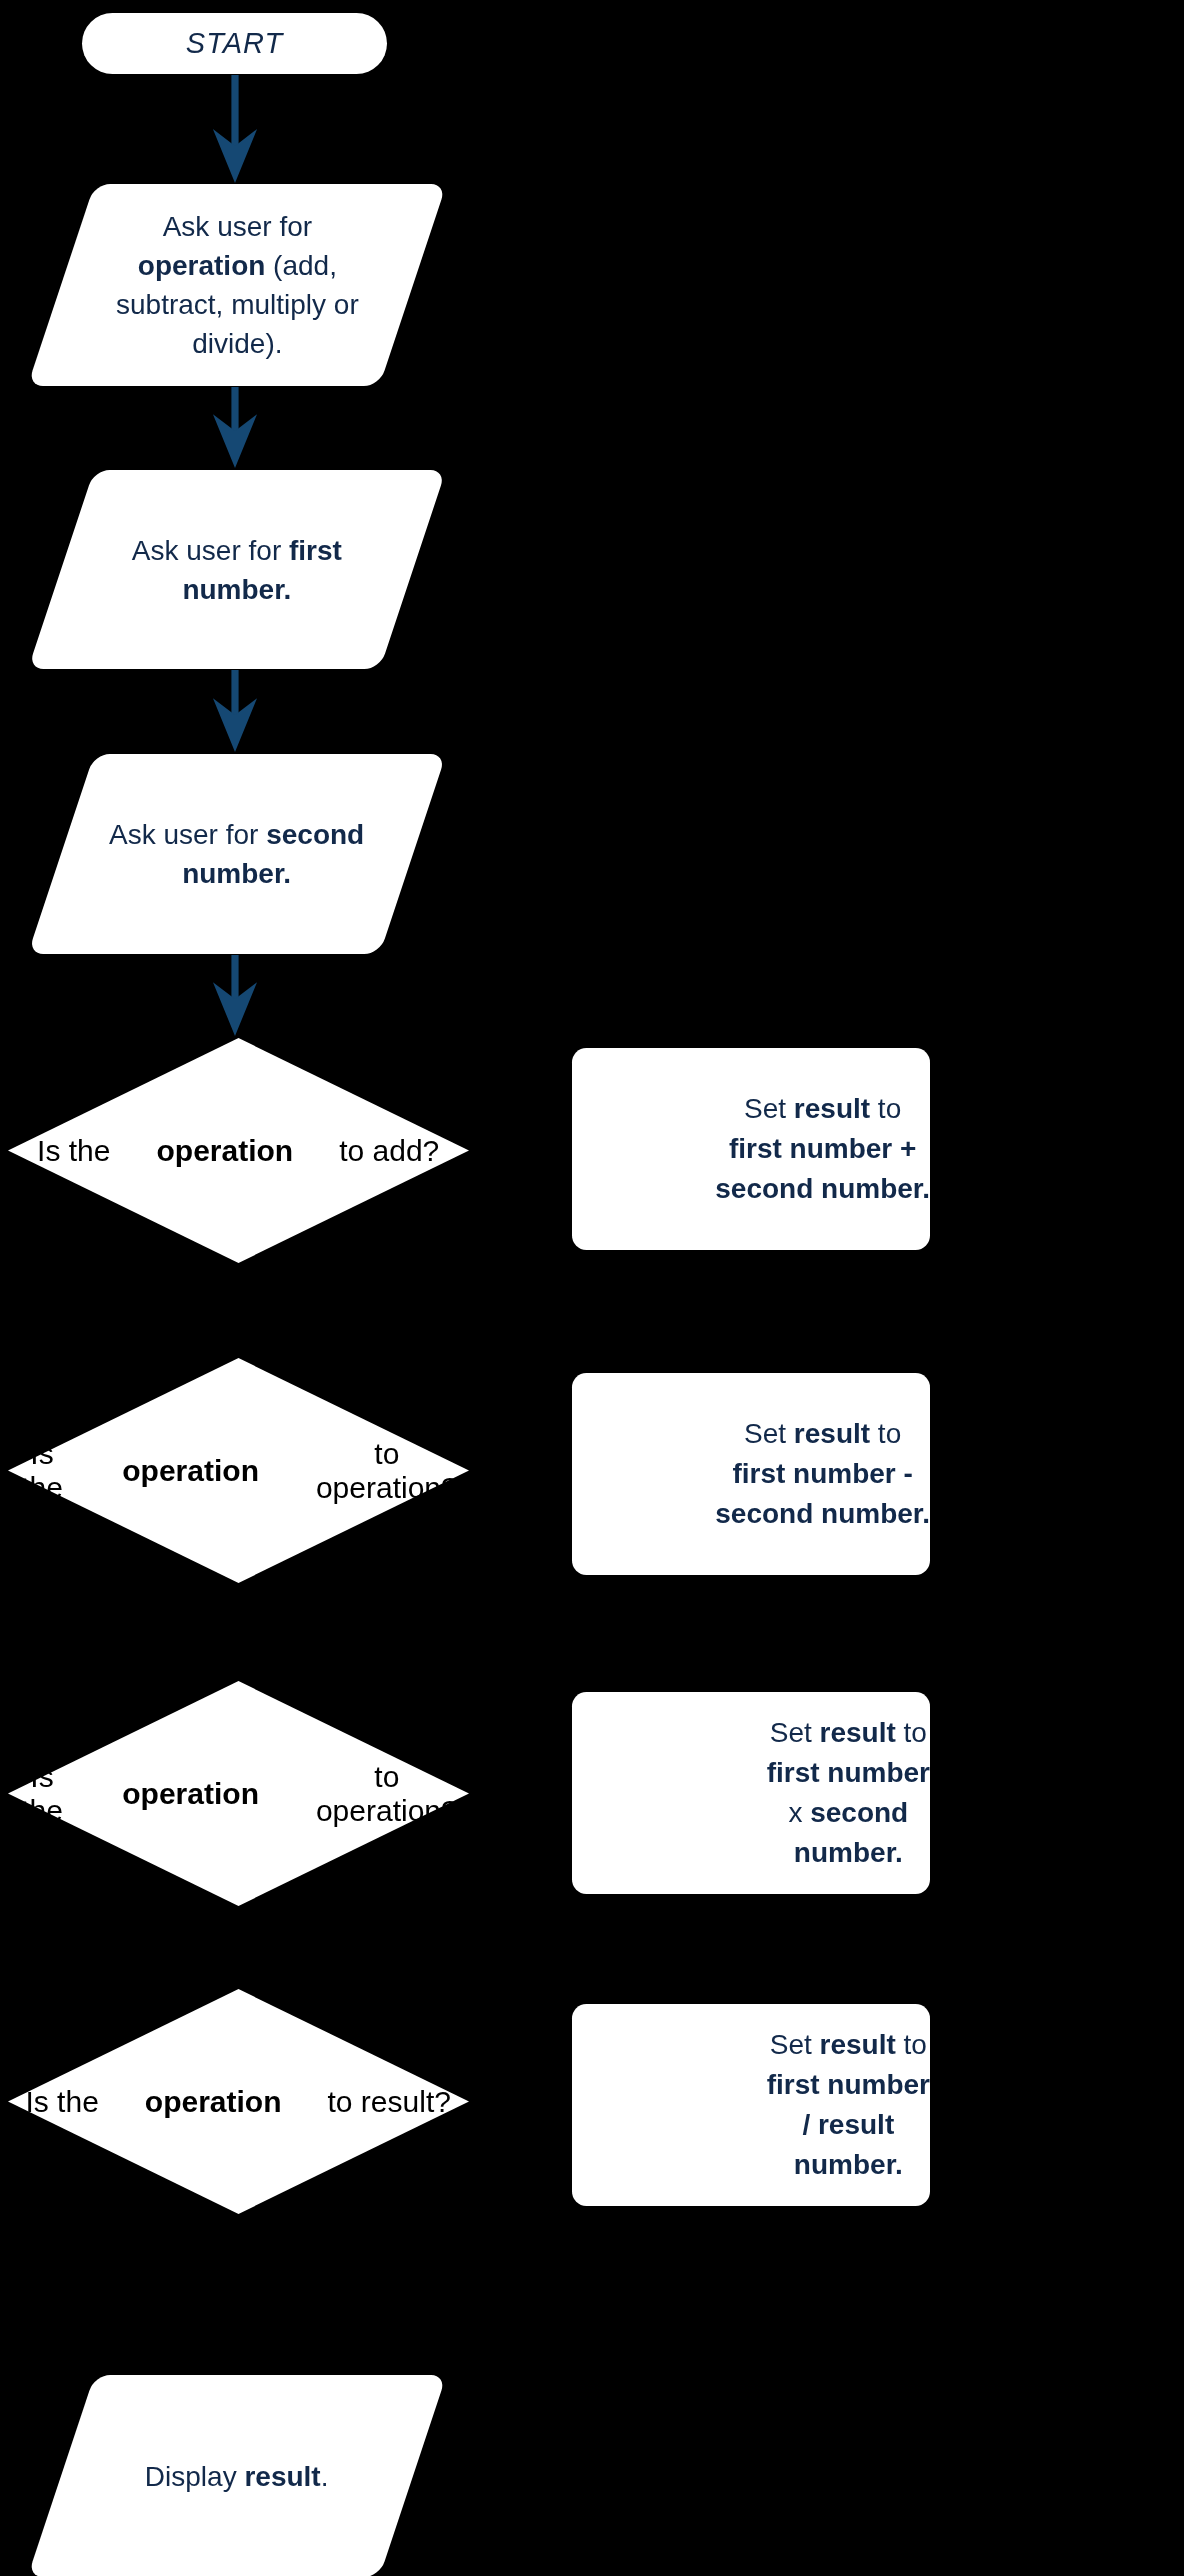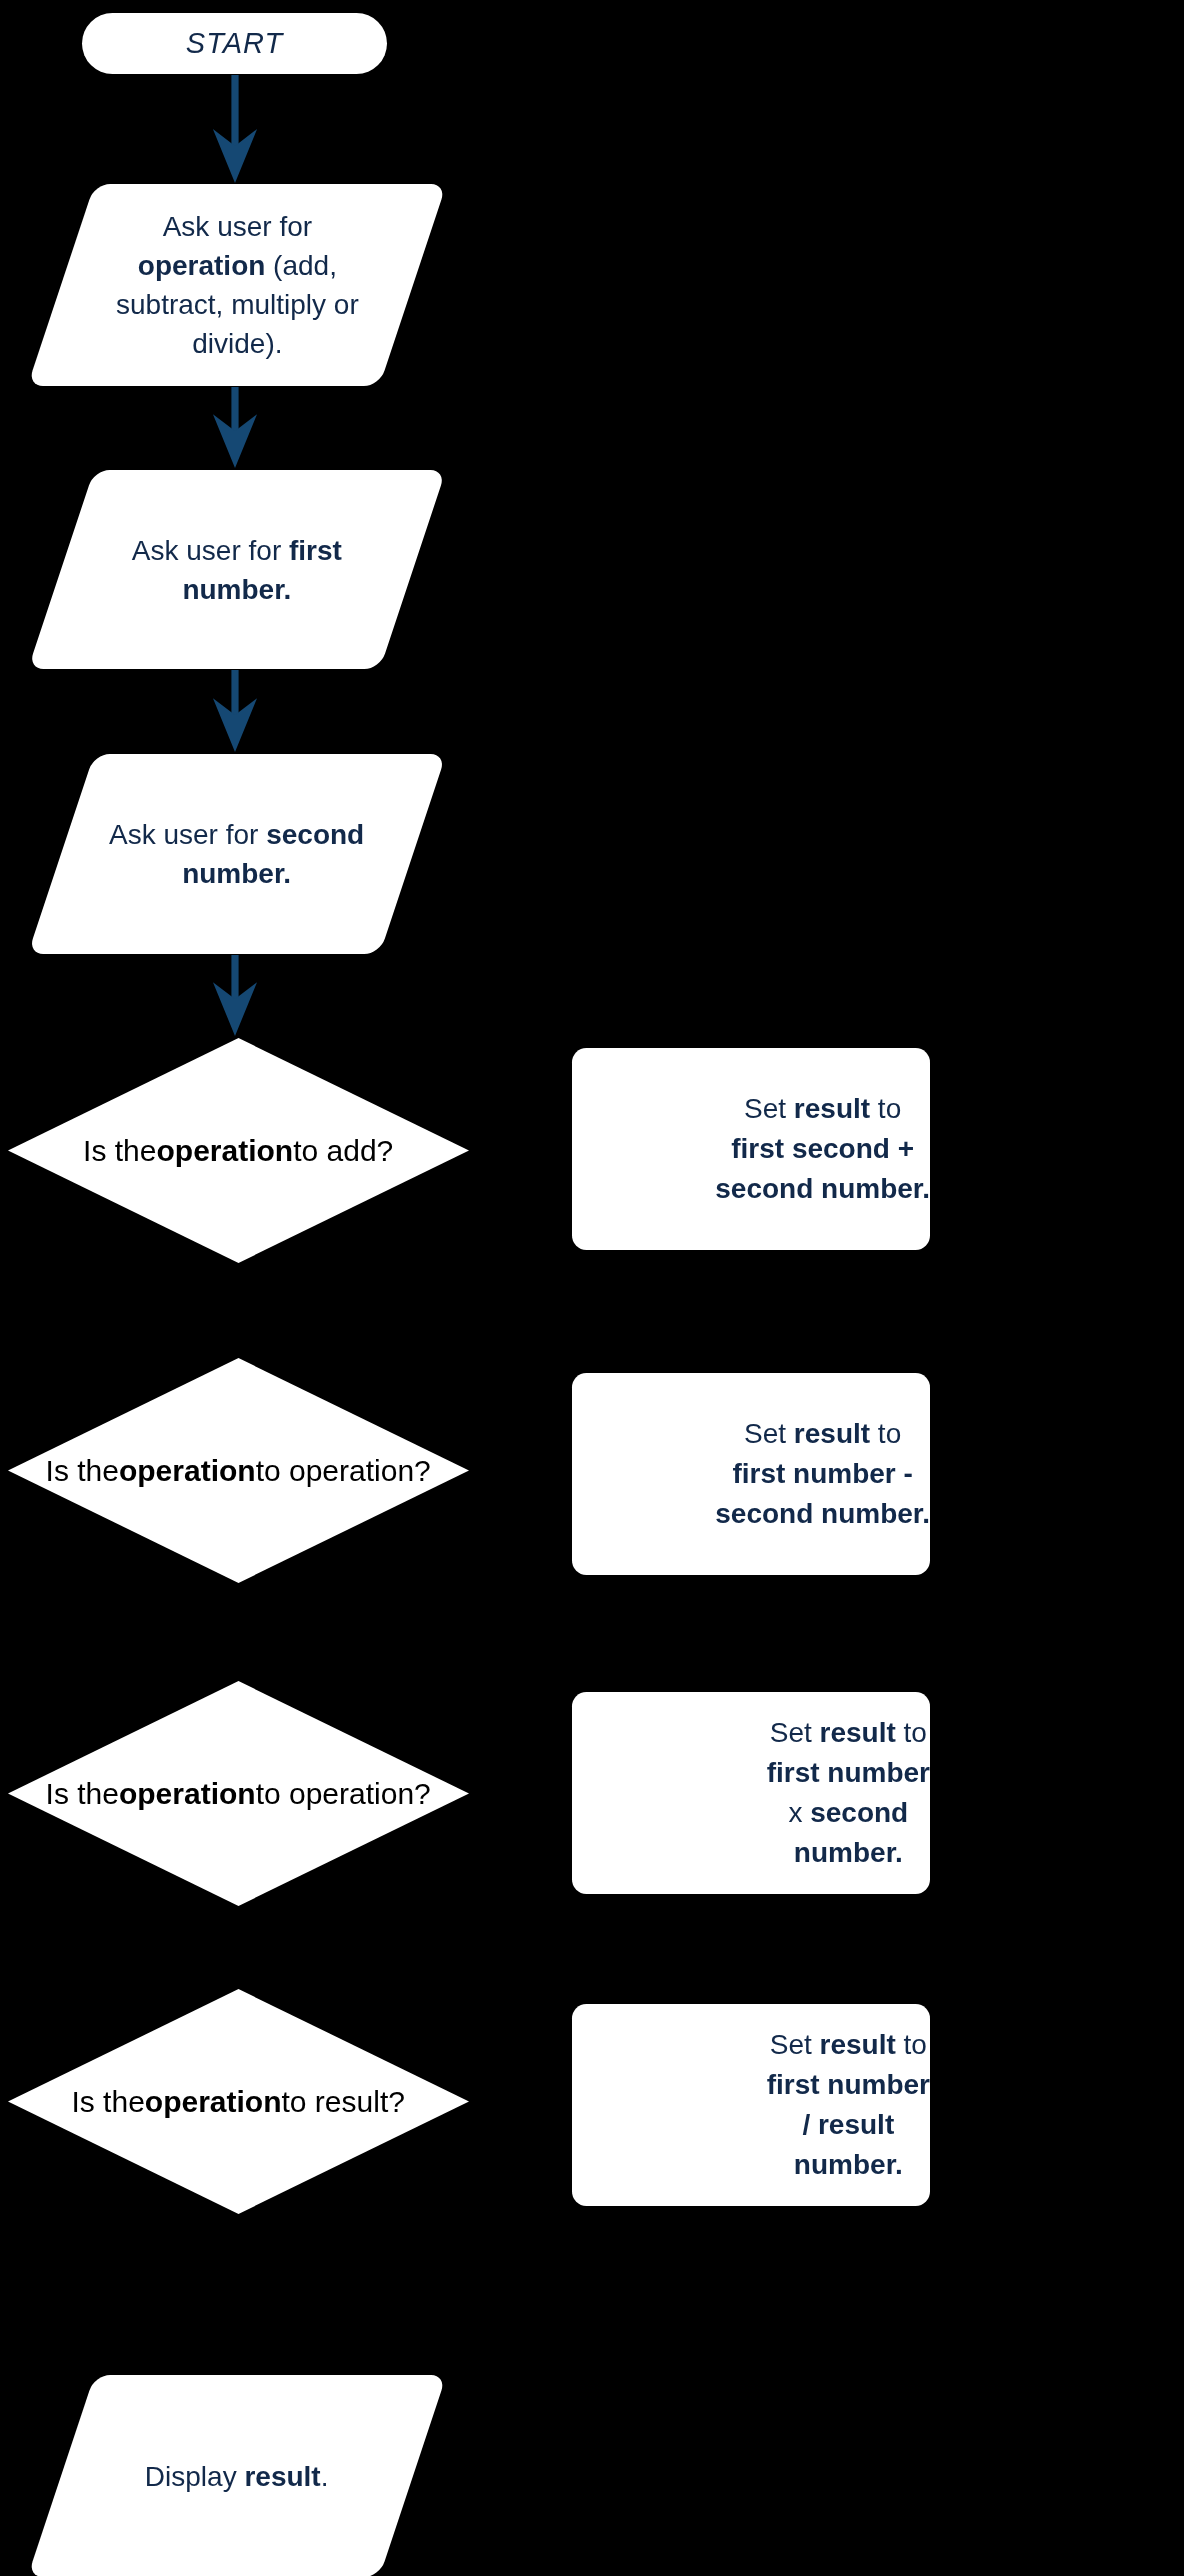--- a/index.html
+++ b/index.html
@@ -29,21 +29,21 @@
   }
   .pgram-inner{
     transform:skewX(18.4deg);text-align:center;
     font-size:28px;line-height:39px;color:var(--navy);
   }
   .diamond-wrap{position:absolute;}
   .diamond-wrap svg{display:block;}
   .diamond-label{
     position:absolute;left:0;top:0;width:100%;height:100%;
     display:flex;align-items:center;justify-content:center;text-align:center;
-    font-size:30px;color:var(--diamond-text);
+    font-size:30px;color:var(--diamond-text);gap:46px;
   }
   .arrow{position:absolute;color:var(--arrow);}
   .arrow line{stroke:currentColor;stroke-width:14px;}
   .arrow path{fill:currentColor;}
   b{font-weight:700;}
 </style>
 </head>
 <body>
 
 <div id="canvas">
@@ -89,21 +89,21 @@
       <polygon points="447,0 894,218 447,436 0,218" style="fill:var(--fill);"></polygon>
     </svg>
     <div class="diamond-label">
         <span>Is the </span>
         <b>operation</b>
         <span> to add?</span>
       </div>
   </div>
 
   <div class="shape rect" style="left:572px;top:1048px;width:358px;height:202px;">
-    <div><span>Set </span><b>result</b><span> to</span><br><b>first second +</b><br><b>second number.</b></div>
+    <div><span>Set </span><b>result</b><span> to</span><br><b>first number +</b><br><b>second number.</b></div>
   </div>
 
   <div class="diamond-wrap" style="left:7.7px;top:1358px;width:461px;height:225px;">
     <svg width="461" height="225" viewBox="0 0 894 436">
       <polygon points="447,0 894,218 447,436 0,218" style="fill:var(--fill);"></polygon>
     </svg>
     <div class="diamond-label">
         <span>Is the </span>
         <b>operation</b>
         <span> to operation?</span>

